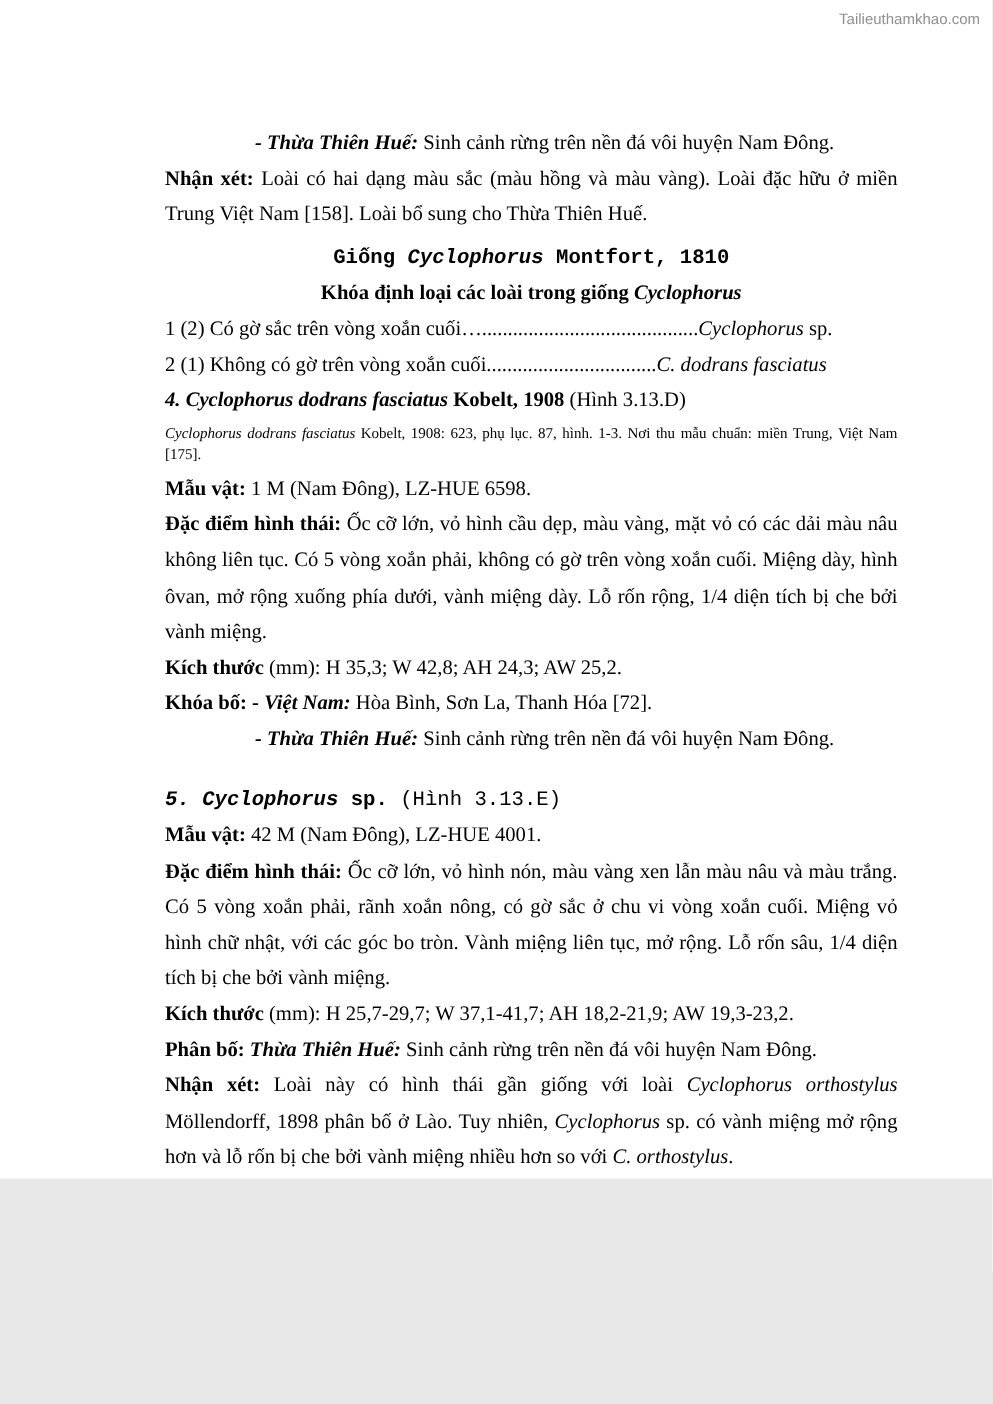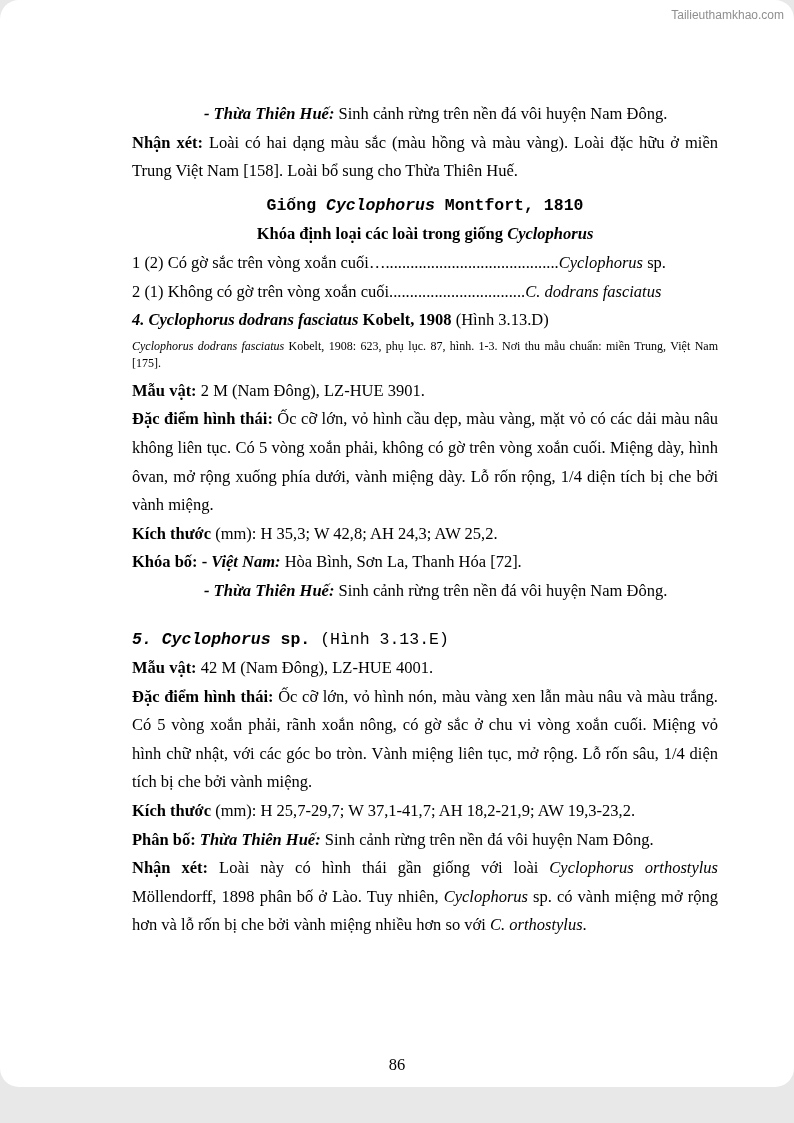--- a/index.html
+++ b/index.html
@@ -1,29 +1,28 @@
 <!DOCTYPE html>
 <html><head>
 <meta charset="utf-8">
 <title>Document</title>
 <style>
   html, body { margin: 0; padding: 0; background: #e8e8e8; }
   .page {
     position: relative;
     width: 794px;
-    height: 1087px;
+    height: 943px;
     margin: 0 auto;
     background: #ffffff;
     box-sizing: border-box;
     padding: 100px 76px 0 132px;
     font-family: "Liberation Serif", "DejaVu Serif", serif;
     font-size: 16.5px;
     color: #000000;
     overflow: hidden;
-    border-radius: 19px;
   }
   .watermark {
     position: absolute;
     top: 8px;
     right: 10px;
     font-family: "Liberation Sans", "DejaVu Sans", sans-serif;
     font-size: 12px;
     color: #8f8f8f;
   }
   .para {
@@ -63,21 +62,21 @@
   <p class="para"><span class="b">Nhận xét: </span><span>Loài có hai dạng màu sắc (màu hồng và màu vàng). Loài đặc hữu ở miền Trung Việt Nam [158]. Loài bổ sung cho Thừa Thiên Huế.</span></p>
 
   <p class="para center gap-sm"><span class="b">Giống </span><span class="b i">Cyclophorus</span><span class="b"> Montfort, 1810</span></p>
   <p class="para center"><span class="b">Khóa định loại các loài trong giống </span><span class="b i">Cyclophorus</span></p>
 
   <p class="para"><span>1 (2) Có gờ sắc trên vòng xoắn cuối…..........................................</span><span class="i">Cyclophorus</span><span> sp.</span></p>
   <p class="para"><span>2 (1) Không có gờ trên vòng xoắn cuối.................................</span><span class="i">C. dodrans fasciatus</span></p>
 
   <p class="para"><span class="b i">4. Cyclophorus dodrans fasciatus</span><span class="b"> Kobelt, 1908</span><span> (Hình 3.13.D)</span></p>
   <p class="para ref"><span class="i">Cyclophorus dodrans fasciatus</span><span> Kobelt, 1908: 623, phụ lục. 87, hình. 1-3. Nơi thu mẫu chuẩn: miền Trung, Việt Nam [175].</span></p>
-  <p class="para"><span class="b">Mẫu vật:</span><span> 2 M (Nam Đông), LZ-HUE 3901.</span></p>
+  <p class="para"><span class="b">Mẫu vật:</span><span> 1 M (Nam Đông), LZ-HUE 6598.</span></p>
   <p class="para"><span class="b">Đặc điểm hình thái: </span><span>Ốc cỡ lớn, vỏ hình cầu dẹp, màu vàng, mặt vỏ có các dải màu nâu không liên tục. Có 5 vòng xoắn phải, không có gờ trên vòng xoắn cuối. Miệng dày, hình ôvan, mở rộng xuống phía dưới, vành miệng dày. Lỗ rốn rộng, 1/4 diện tích bị che bởi vành miệng.</span></p>
   <p class="para"><span class="b">Kích thước</span><span> (mm): H 35,3; W 42,8; AH 24,3; AW 25,2.</span></p>
   <p class="para"><span class="b">Khóa bố: - </span><span class="b i">Việt Nam:</span><span> Hòa Bình, Sơn La, Thanh Hóa [72].</span></p>
   <p class="para indent"><span class="b i">- Thừa Thiên Huế: </span><span>Sinh cảnh rừng trên nền đá vôi huyện Nam Đông.</span></p>
 
   <p class="para gap-md"><span class="b i">5. Cyclophorus</span><span class="b"> sp.</span><span> (Hình 3.13.E)</span></p>
   <p class="para"><span class="b">Mẫu vật:</span><span> 42 M (Nam Đông), LZ-HUE 4001.</span></p>
   <p class="para"><span class="b">Đặc điểm hình thái: </span><span>Ốc cỡ lớn, vỏ hình nón, màu vàng xen lẫn màu nâu và màu trắng. Có 5 vòng xoắn phải, rãnh xoắn nông, có gờ sắc ở chu vi vòng xoắn cuối. Miệng vỏ hình chữ nhật, với các góc bo tròn. Vành miệng liên tục, mở rộng. Lỗ rốn sâu, 1/4 diện tích bị che bởi vành miệng.</span></p>
   <p class="para"><span class="b">Kích thước</span><span> (mm): H 25,7-29,7; W 37,1-41,7; AH 18,2-21,9; AW 19,3-23,2.</span></p>
   <p class="para"><span class="b">Phân bố: </span><span class="b i">Thừa Thiên Huế:</span><span> Sinh cảnh rừng trên nền đá vôi huyện Nam Đông.</span></p>

